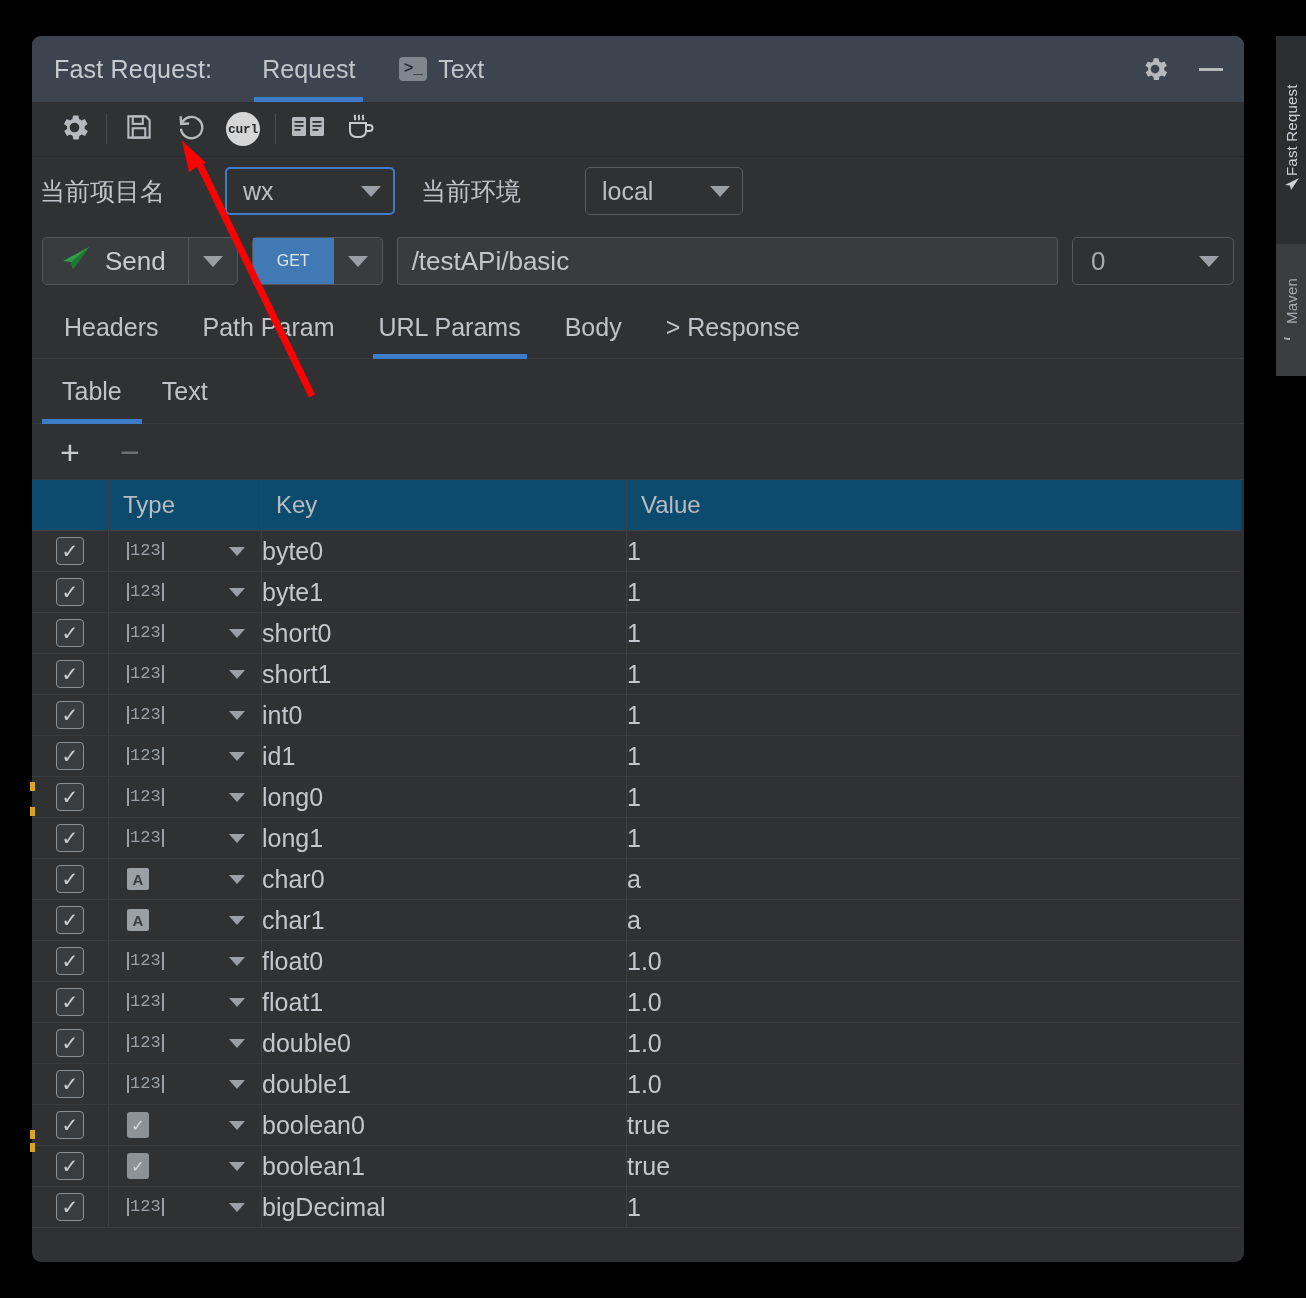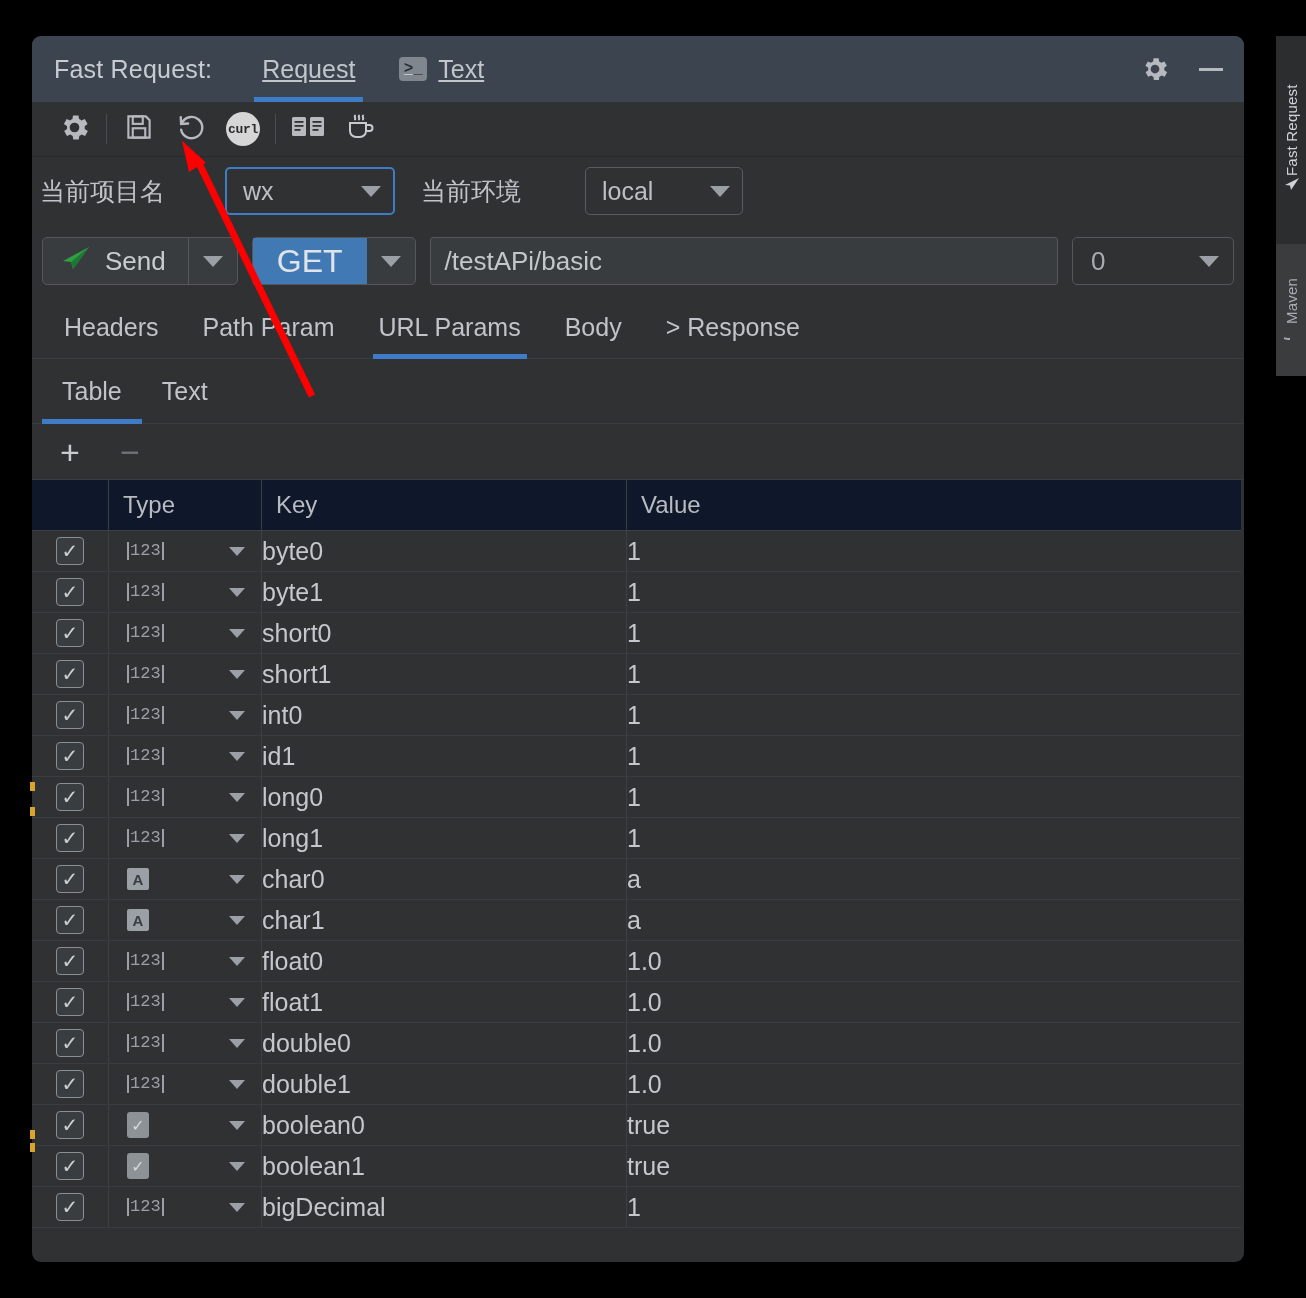--- a/index.html
+++ b/index.html
@@ -40,21 +40,20 @@
   .tw-tab {
     position: relative;
     height: 66px;
     display: flex;
     align-items: center;
     gap: 11px;
     padding: 0 22px;
     color: #c2c6ca;
     font-size: 25px;
     cursor: default;
-    text-decoration: underline;
   }
   .tw-tab.active::after {
     content: "";
     position: absolute;
     left: 14px; right: 14px; bottom: 0;
     height: 5px;
     background: #3e7bc8;
   }
   .term-icon {
     display: inline-flex;
@@ -165,21 +164,21 @@
     height: 48px;
     border: 1px solid #55585b;
     border-radius: 5px;
     box-sizing: border-box;
     background: #393c3f;
     cursor: default;
   }
   .method-label {
     background: #4179b4;
     color: #dfe4e8;
-    font-size: 32px;
+    font-size: 16px;
     padding: 0 24px;
     height: 100%;
     display: flex; align-items: center;
   }
   .method-split {
     width: 48px; height: 100%;
     display: flex; align-items: center; justify-content: center;
   }
   .url-input {
     flex: 1;
@@ -266,21 +265,21 @@
     width: 48px; height: 44px;
     display: flex; align-items: center; justify-content: center;
     cursor: default;
   }
   .plus-glyph { color: #c8ccd0; font-size: 34px; line-height: 1; font-weight: 300; }
   .minus-glyph { color: #6d7174; font-size: 34px; line-height: 1; font-weight: 300; }
 
   
   .tbl { width: 1209px; border-collapse: collapse; table-layout: fixed; }
   .tbl th {
-    background: #0f172a;
+    background: #0c4a6e;
     color: #b8bcc0;
     font-size: 24px;
     font-weight: normal;
     text-align: left;
     height: 50px;
     padding: 0 0 0 14px;
     border-right: 1px solid #3d4043;
     border-bottom: 1px solid #3d4043;
   }
   .tbl th:last-child { border-right: none; }

